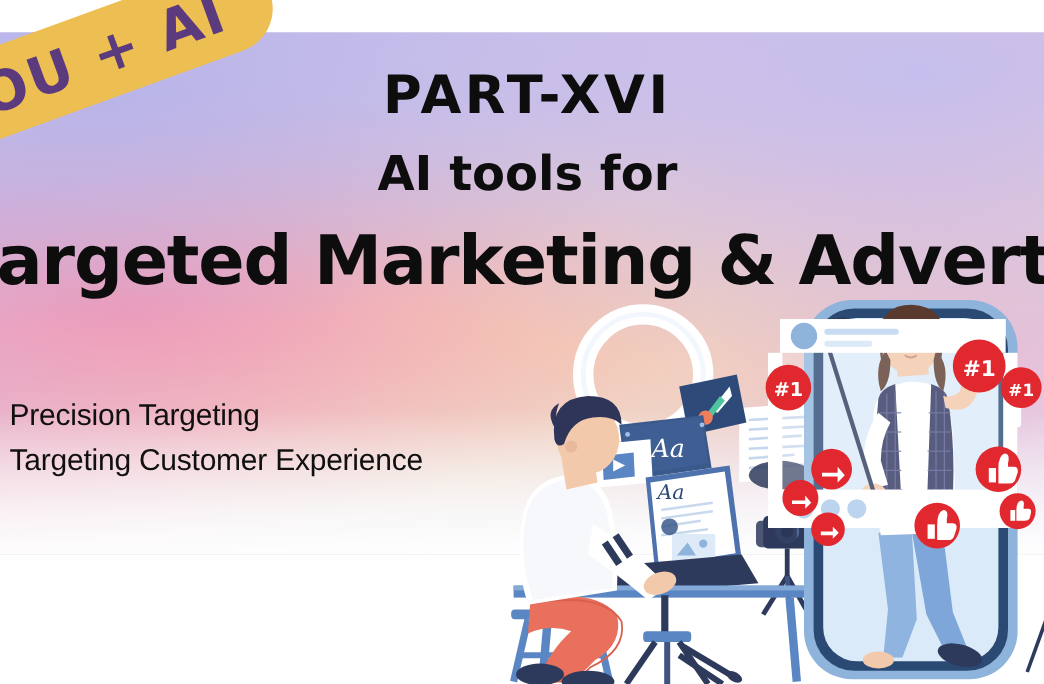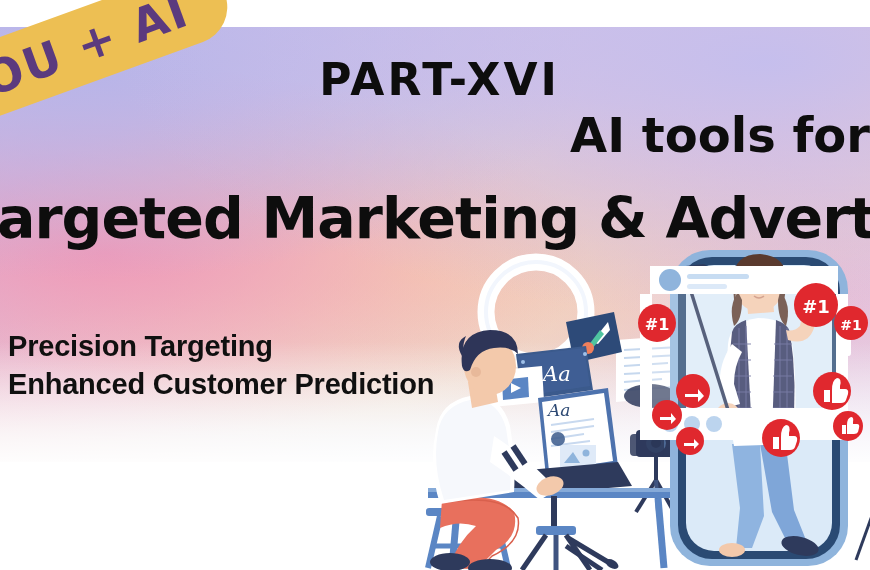--- a/index.html
+++ b/index.html
@@ -70,42 +70,42 @@
     line-height:1;
     padding-left:9px;
   }
   .hl-part {
     position:absolute; top:58px; left:0; width:870px;
     text-align:center;
     font-size:44px;
     letter-spacing:3px;
   }
   .hl-sub {
-    position:absolute; top:111px; left:0; width:870px;
-    text-align:right;
-    font-size:48px;
+    position:absolute; top:125px; left:0; width:870px;
+    text-align:center;
+    font-size:40px;
     letter-spacing:0px;
   }
   .hl-main {
     position:absolute; top:190px; left:-12px; width:800px;
     text-align:center;
     font-size:57px;
     letter-spacing:-1px;
   }
 
   
   .bullets {
     position:absolute; left:8px; top:327px;
     z-index:5;
   }
   .bullet {
     color:#101010;
     font-family:"Liberation Sans", sans-serif;
-    font-weight:bold;
-    font-size:29px;
+    font-weight:normal;
+    font-size:25px;
     line-height:38px;
     white-space:nowrap;
     letter-spacing:-.2px;
   }
 
   
   .art-creator { position:absolute; left:418px; top:250px; width:270px; height:320px; z-index:4; }
   .art-phone   { position:absolute; left:640px; top:248px; width:235px; height:322px; z-index:4; }
   svg { display:block; overflow:visible; }
 </style>
@@ -379,20 +379,20 @@
   </div>
 
   <div class="headline">
     <div class="hl-line hl-part">PART-XVI</div>
     <div class="hl-line hl-sub">AI tools for</div>
     <div class="hl-line hl-main">argeted Marketing &amp; Advertising</div>
   </div>
 
   <div class="bullets">
     <div class="bullet">Precision Targeting</div>
-    <div class="bullet">Enhanced Customer Prediction</div>
+    <div class="bullet">Targeting Customer Experience</div>
   </div>
 
   <div class="sticker">
     <span class="sticker-text">OU + AI</span>
   </div>
 
 </div>
 
 </body></html>

